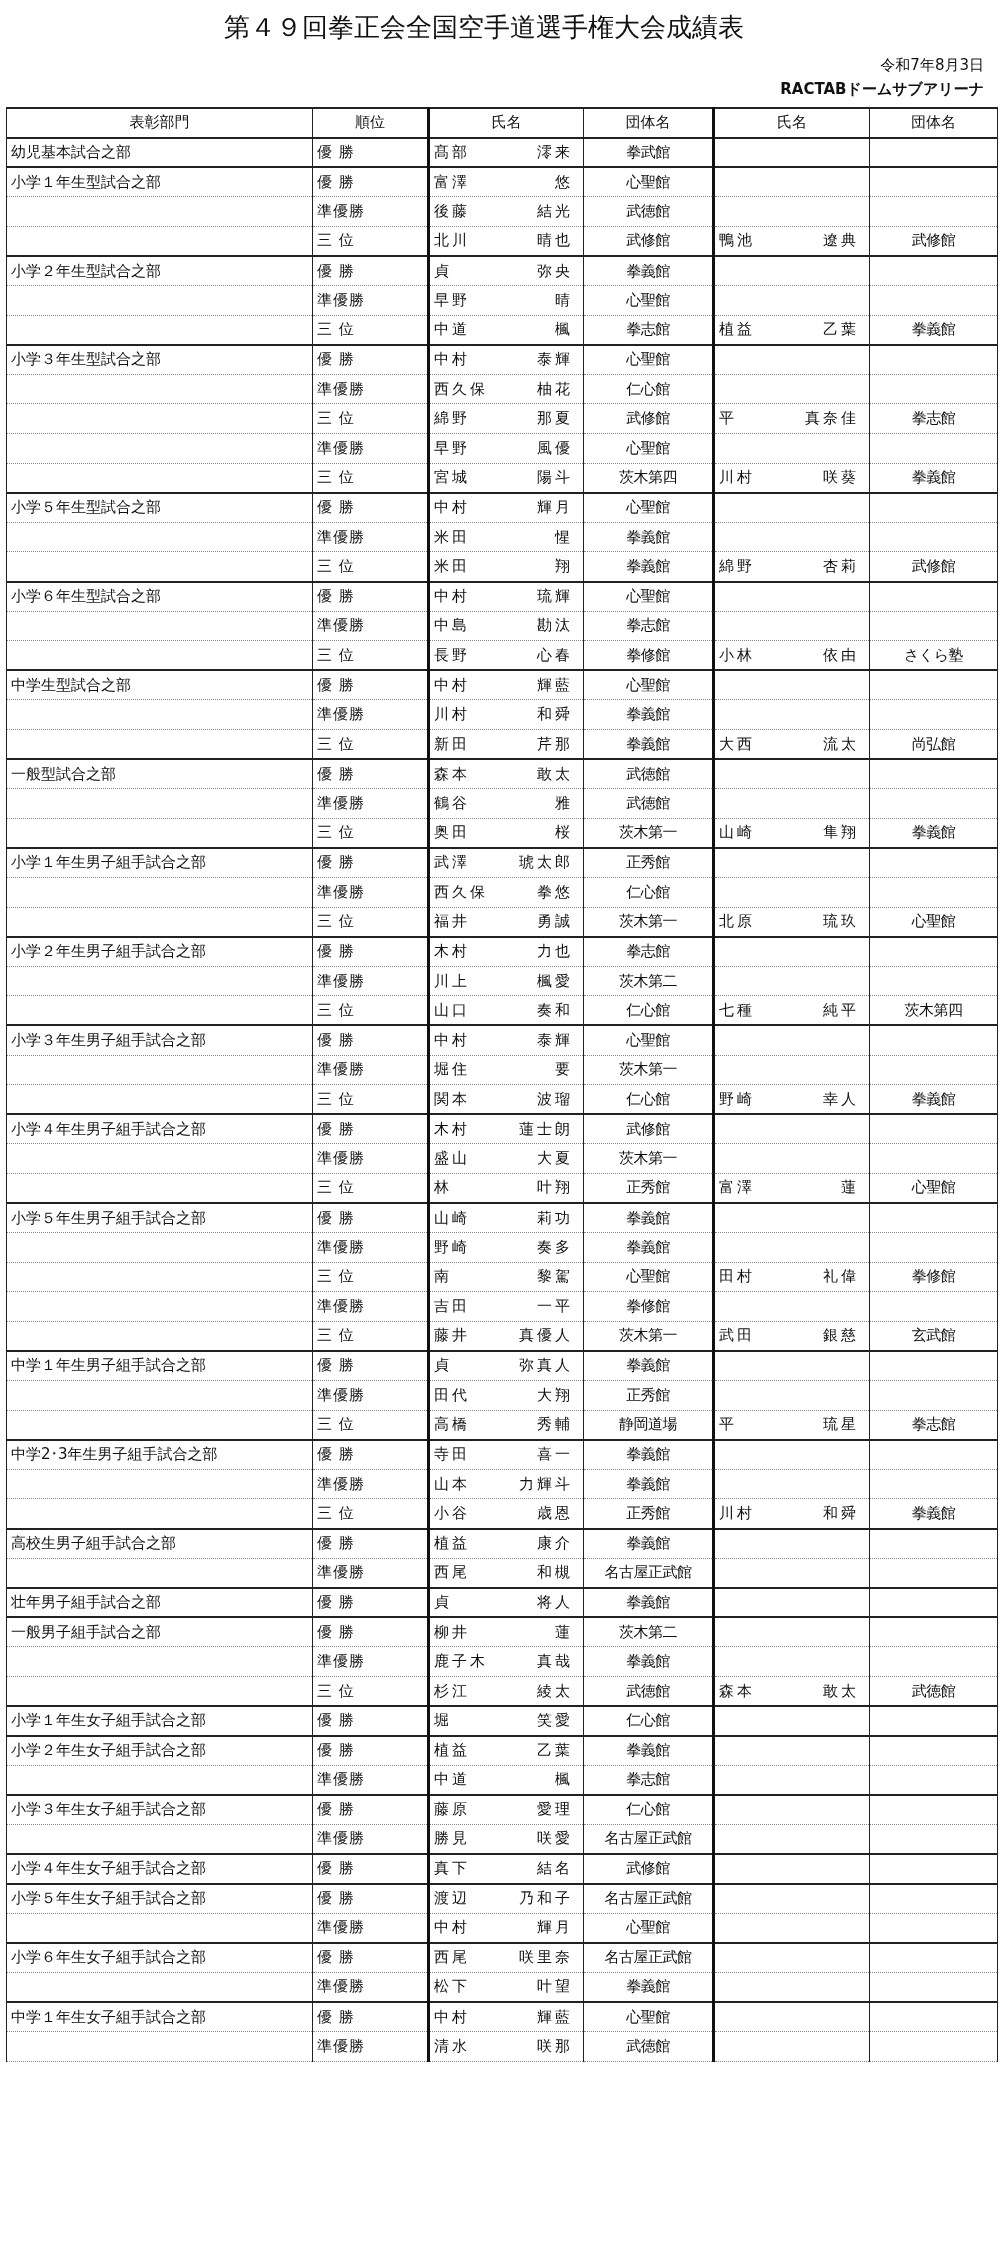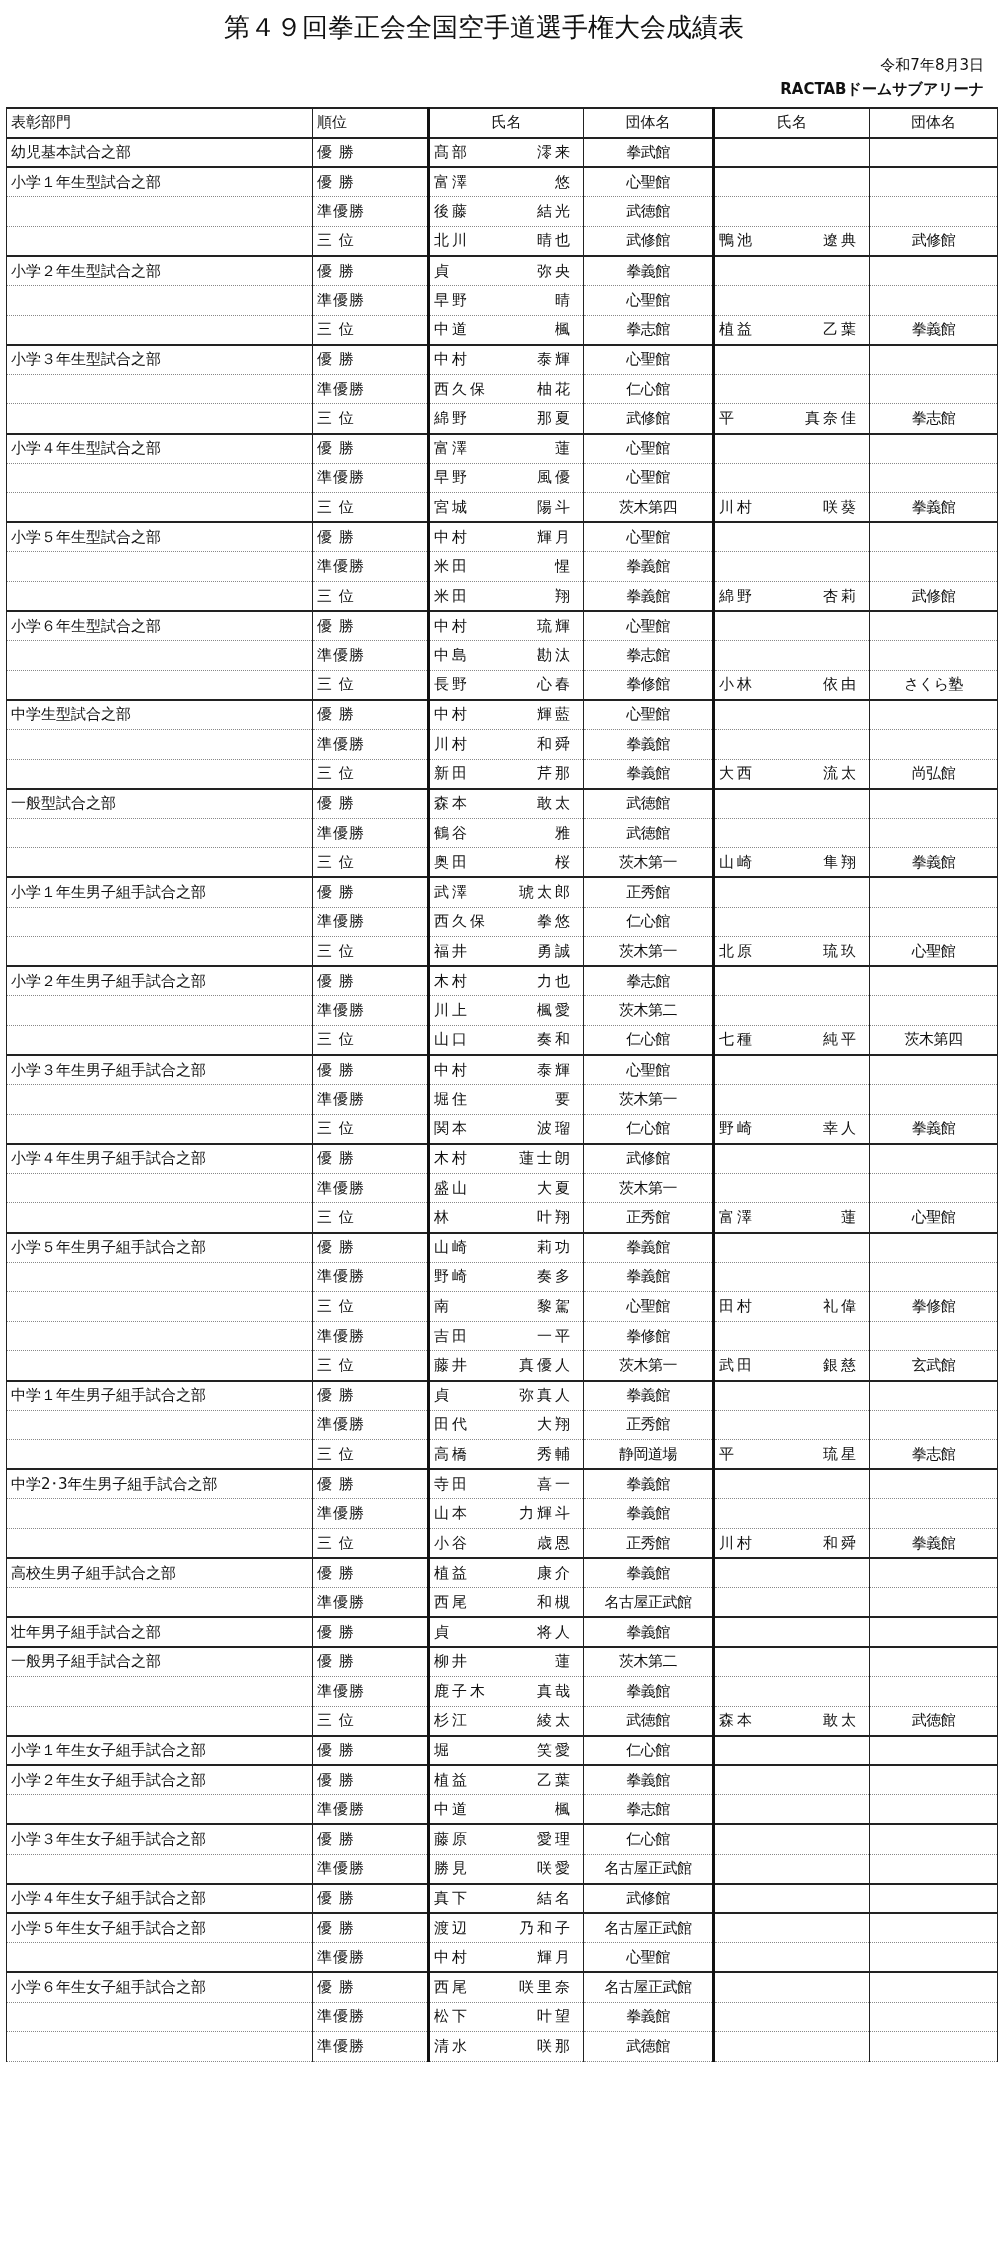--- a/index.html
+++ b/index.html
@@ -26,21 +26,21 @@
   table.results col.c4 { width: 130px; }
   table.results col.c5 { width: 156px; }
   table.results col.c6 { width: 128px; }
   table.results th, table.results td {
     height: 29.6px; padding: 0 4px; box-sizing: border-box;
     border-left: 1.5px solid #222; border-right: 1.5px solid #222;
     border-top: 1px dotted #888; border-bottom: 1px dotted #888;
     white-space: nowrap; overflow: hidden; vertical-align: middle;
   }
   table.results th { font-weight: normal; text-align: center; border-top: 2px solid #222; border-bottom: 2px solid #222; }
-  table.results th.left { text-align: left; }
+  table.results th.left { text-align: center; }
   table.results td.org { text-align: center; letter-spacing: -0.5px; }
   table.results tr.sec-start td { border-top: 2px solid #222; }
   table.results tr.last td { border-bottom: 2px solid #222; }
   .c3, .c5 { border-left-style: solid; }
   td.c4, td.c5, th.c4, th.c5 { border-left: 1px solid #777; }
   td.c6, th.c6 { border-left: 1px solid #777; }
   td.c3, th.c3 { border-left: 1.5px solid #222; }
   .name { display: flex; justify-content: space-between; padding-right: 6px; letter-spacing: 3px; }
   .rank { letter-spacing: 1px; }
   .cat-small { font-size: 12px; }
@@ -210,789 +210,789 @@
         </td>
         <td class="org c4">武修館</td>
         <td class="c5">
           <div class="name">
             <span>平</span>
             <span>真奈佳</span>
           </div>
         </td>
         <td class="org c6">拳志館</td>
       </tr>
-      <tr class="sec-start">
-        <td>小学４年生型試合之部</td>
-        <td class="rank">優 勝</td>
-        <td class="c3">
+      <tr>
+        <td></td>
+        <td class="rank">準優勝</td>
+        <td class="c3">
+          <div class="name">
+            <span>早野</span>
+            <span>風優</span>
+          </div>
+        </td>
+        <td class="org c4">心聖館</td>
+        <td class="c5"></td>
+        <td class="org c6"></td>
+      </tr>
+      <tr>
+        <td></td>
+        <td class="rank">三 位</td>
+        <td class="c3">
+          <div class="name">
+            <span>宮城</span>
+            <span>陽斗</span>
+          </div>
+        </td>
+        <td class="org c4">茨木第四</td>
+        <td class="c5">
+          <div class="name">
+            <span>川村</span>
+            <span>咲葵</span>
+          </div>
+        </td>
+        <td class="org c6">拳義館</td>
+      </tr>
+      <tr class="sec-start">
+        <td>小学５年生型試合之部</td>
+        <td class="rank">優 勝</td>
+        <td class="c3">
+          <div class="name">
+            <span>中村</span>
+            <span>輝月</span>
+          </div>
+        </td>
+        <td class="org c4">心聖館</td>
+        <td class="c5"></td>
+        <td class="org c6"></td>
+      </tr>
+      <tr>
+        <td></td>
+        <td class="rank">準優勝</td>
+        <td class="c3">
+          <div class="name">
+            <span>米田</span>
+            <span>惺</span>
+          </div>
+        </td>
+        <td class="org c4">拳義館</td>
+        <td class="c5"></td>
+        <td class="org c6"></td>
+      </tr>
+      <tr>
+        <td></td>
+        <td class="rank">三 位</td>
+        <td class="c3">
+          <div class="name">
+            <span>米田</span>
+            <span>翔</span>
+          </div>
+        </td>
+        <td class="org c4">拳義館</td>
+        <td class="c5">
+          <div class="name">
+            <span>綿野</span>
+            <span>杏莉</span>
+          </div>
+        </td>
+        <td class="org c6">武修館</td>
+      </tr>
+      <tr class="sec-start">
+        <td>小学６年生型試合之部</td>
+        <td class="rank">優 勝</td>
+        <td class="c3">
+          <div class="name">
+            <span>中村</span>
+            <span>琉輝</span>
+          </div>
+        </td>
+        <td class="org c4">心聖館</td>
+        <td class="c5"></td>
+        <td class="org c6"></td>
+      </tr>
+      <tr>
+        <td></td>
+        <td class="rank">準優勝</td>
+        <td class="c3">
+          <div class="name">
+            <span>中島</span>
+            <span>勘汰</span>
+          </div>
+        </td>
+        <td class="org c4">拳志館</td>
+        <td class="c5"></td>
+        <td class="org c6"></td>
+      </tr>
+      <tr>
+        <td></td>
+        <td class="rank">三 位</td>
+        <td class="c3">
+          <div class="name">
+            <span>長野</span>
+            <span>心春</span>
+          </div>
+        </td>
+        <td class="org c4">拳修館</td>
+        <td class="c5">
+          <div class="name">
+            <span>小林</span>
+            <span>依由</span>
+          </div>
+        </td>
+        <td class="org c6">さくら塾</td>
+      </tr>
+      <tr class="sec-start">
+        <td>中学生型試合之部</td>
+        <td class="rank">優 勝</td>
+        <td class="c3">
+          <div class="name">
+            <span>中村</span>
+            <span>輝藍</span>
+          </div>
+        </td>
+        <td class="org c4">心聖館</td>
+        <td class="c5"></td>
+        <td class="org c6"></td>
+      </tr>
+      <tr>
+        <td></td>
+        <td class="rank">準優勝</td>
+        <td class="c3">
+          <div class="name">
+            <span>川村</span>
+            <span>和舜</span>
+          </div>
+        </td>
+        <td class="org c4">拳義館</td>
+        <td class="c5"></td>
+        <td class="org c6"></td>
+      </tr>
+      <tr>
+        <td></td>
+        <td class="rank">三 位</td>
+        <td class="c3">
+          <div class="name">
+            <span>新田</span>
+            <span>芹那</span>
+          </div>
+        </td>
+        <td class="org c4">拳義館</td>
+        <td class="c5">
+          <div class="name">
+            <span>大西</span>
+            <span>流太</span>
+          </div>
+        </td>
+        <td class="org c6">尚弘館</td>
+      </tr>
+      <tr class="sec-start">
+        <td>一般型試合之部</td>
+        <td class="rank">優 勝</td>
+        <td class="c3">
+          <div class="name">
+            <span>森本</span>
+            <span>敢太</span>
+          </div>
+        </td>
+        <td class="org c4">武徳館</td>
+        <td class="c5"></td>
+        <td class="org c6"></td>
+      </tr>
+      <tr>
+        <td></td>
+        <td class="rank">準優勝</td>
+        <td class="c3">
+          <div class="name">
+            <span>鶴谷</span>
+            <span>雅</span>
+          </div>
+        </td>
+        <td class="org c4">武徳館</td>
+        <td class="c5"></td>
+        <td class="org c6"></td>
+      </tr>
+      <tr>
+        <td></td>
+        <td class="rank">三 位</td>
+        <td class="c3">
+          <div class="name">
+            <span>奥田</span>
+            <span>桜</span>
+          </div>
+        </td>
+        <td class="org c4">茨木第一</td>
+        <td class="c5">
+          <div class="name">
+            <span>山崎</span>
+            <span>隼翔</span>
+          </div>
+        </td>
+        <td class="org c6">拳義館</td>
+      </tr>
+      <tr class="sec-start">
+        <td>小学１年生男子組手試合之部</td>
+        <td class="rank">優 勝</td>
+        <td class="c3">
+          <div class="name">
+            <span>武澤</span>
+            <span>琥太郎</span>
+          </div>
+        </td>
+        <td class="org c4">正秀館</td>
+        <td class="c5"></td>
+        <td class="org c6"></td>
+      </tr>
+      <tr>
+        <td></td>
+        <td class="rank">準優勝</td>
+        <td class="c3">
+          <div class="name">
+            <span>西久保</span>
+            <span>拳悠</span>
+          </div>
+        </td>
+        <td class="org c4">仁心館</td>
+        <td class="c5"></td>
+        <td class="org c6"></td>
+      </tr>
+      <tr>
+        <td></td>
+        <td class="rank">三 位</td>
+        <td class="c3">
+          <div class="name">
+            <span>福井</span>
+            <span>勇誠</span>
+          </div>
+        </td>
+        <td class="org c4">茨木第一</td>
+        <td class="c5">
+          <div class="name">
+            <span>北原</span>
+            <span>琉玖</span>
+          </div>
+        </td>
+        <td class="org c6">心聖館</td>
+      </tr>
+      <tr class="sec-start">
+        <td>小学２年生男子組手試合之部</td>
+        <td class="rank">優 勝</td>
+        <td class="c3">
+          <div class="name">
+            <span>木村</span>
+            <span>力也</span>
+          </div>
+        </td>
+        <td class="org c4">拳志館</td>
+        <td class="c5"></td>
+        <td class="org c6"></td>
+      </tr>
+      <tr>
+        <td></td>
+        <td class="rank">準優勝</td>
+        <td class="c3">
+          <div class="name">
+            <span>川上</span>
+            <span>楓愛</span>
+          </div>
+        </td>
+        <td class="org c4">茨木第二</td>
+        <td class="c5"></td>
+        <td class="org c6"></td>
+      </tr>
+      <tr>
+        <td></td>
+        <td class="rank">三 位</td>
+        <td class="c3">
+          <div class="name">
+            <span>山口</span>
+            <span>奏和</span>
+          </div>
+        </td>
+        <td class="org c4">仁心館</td>
+        <td class="c5">
+          <div class="name">
+            <span>七種</span>
+            <span>純平</span>
+          </div>
+        </td>
+        <td class="org c6">茨木第四</td>
+      </tr>
+      <tr class="sec-start">
+        <td>小学３年生男子組手試合之部</td>
+        <td class="rank">優 勝</td>
+        <td class="c3">
+          <div class="name">
+            <span>中村</span>
+            <span>泰輝</span>
+          </div>
+        </td>
+        <td class="org c4">心聖館</td>
+        <td class="c5"></td>
+        <td class="org c6"></td>
+      </tr>
+      <tr>
+        <td></td>
+        <td class="rank">準優勝</td>
+        <td class="c3">
+          <div class="name">
+            <span>堀住</span>
+            <span>要</span>
+          </div>
+        </td>
+        <td class="org c4">茨木第一</td>
+        <td class="c5"></td>
+        <td class="org c6"></td>
+      </tr>
+      <tr>
+        <td></td>
+        <td class="rank">三 位</td>
+        <td class="c3">
+          <div class="name">
+            <span>関本</span>
+            <span>波瑠</span>
+          </div>
+        </td>
+        <td class="org c4">仁心館</td>
+        <td class="c5">
+          <div class="name">
+            <span>野崎</span>
+            <span>幸人</span>
+          </div>
+        </td>
+        <td class="org c6">拳義館</td>
+      </tr>
+      <tr class="sec-start">
+        <td>小学４年生男子組手試合之部</td>
+        <td class="rank">優 勝</td>
+        <td class="c3">
+          <div class="name">
+            <span>木村</span>
+            <span>蓮士朗</span>
+          </div>
+        </td>
+        <td class="org c4">武修館</td>
+        <td class="c5"></td>
+        <td class="org c6"></td>
+      </tr>
+      <tr>
+        <td></td>
+        <td class="rank">準優勝</td>
+        <td class="c3">
+          <div class="name">
+            <span>盛山</span>
+            <span>大夏</span>
+          </div>
+        </td>
+        <td class="org c4">茨木第一</td>
+        <td class="c5"></td>
+        <td class="org c6"></td>
+      </tr>
+      <tr>
+        <td></td>
+        <td class="rank">三 位</td>
+        <td class="c3">
+          <div class="name">
+            <span>林</span>
+            <span>叶翔</span>
+          </div>
+        </td>
+        <td class="org c4">正秀館</td>
+        <td class="c5">
           <div class="name">
             <span>富澤</span>
             <span>蓮</span>
           </div>
         </td>
+        <td class="org c6">心聖館</td>
+      </tr>
+      <tr class="sec-start">
+        <td>小学５年生男子組手試合之部</td>
+        <td class="rank">優 勝</td>
+        <td class="c3">
+          <div class="name">
+            <span>山崎</span>
+            <span>莉功</span>
+          </div>
+        </td>
+        <td class="org c4">拳義館</td>
+        <td class="c5"></td>
+        <td class="org c6"></td>
+      </tr>
+      <tr>
+        <td></td>
+        <td class="rank">準優勝</td>
+        <td class="c3">
+          <div class="name">
+            <span>野崎</span>
+            <span>奏多</span>
+          </div>
+        </td>
+        <td class="org c4">拳義館</td>
+        <td class="c5"></td>
+        <td class="org c6"></td>
+      </tr>
+      <tr>
+        <td></td>
+        <td class="rank">三 位</td>
+        <td class="c3">
+          <div class="name">
+            <span>南</span>
+            <span>黎駕</span>
+          </div>
+        </td>
         <td class="org c4">心聖館</td>
-        <td class="c5"></td>
-        <td class="org c6"></td>
-      </tr>
-      <tr>
-        <td></td>
-        <td class="rank">準優勝</td>
-        <td class="c3">
-          <div class="name">
-            <span>早野</span>
-            <span>風優</span>
-          </div>
-        </td>
-        <td class="org c4">心聖館</td>
-        <td class="c5"></td>
-        <td class="org c6"></td>
-      </tr>
-      <tr>
-        <td></td>
-        <td class="rank">三 位</td>
-        <td class="c3">
-          <div class="name">
-            <span>宮城</span>
-            <span>陽斗</span>
-          </div>
-        </td>
-        <td class="org c4">茨木第四</td>
+        <td class="c5">
+          <div class="name">
+            <span>田村</span>
+            <span>礼偉</span>
+          </div>
+        </td>
+        <td class="org c6">拳修館</td>
+      </tr>
+      <tr>
+        <td></td>
+        <td class="rank">準優勝</td>
+        <td class="c3">
+          <div class="name">
+            <span>吉田</span>
+            <span>一平</span>
+          </div>
+        </td>
+        <td class="org c4">拳修館</td>
+        <td class="c5"></td>
+        <td class="org c6"></td>
+      </tr>
+      <tr>
+        <td></td>
+        <td class="rank">三 位</td>
+        <td class="c3">
+          <div class="name">
+            <span>藤井</span>
+            <span>真優人</span>
+          </div>
+        </td>
+        <td class="org c4">茨木第一</td>
+        <td class="c5">
+          <div class="name">
+            <span>武田</span>
+            <span>銀慈</span>
+          </div>
+        </td>
+        <td class="org c6">玄武館</td>
+      </tr>
+      <tr class="sec-start">
+        <td>中学１年生男子組手試合之部</td>
+        <td class="rank">優 勝</td>
+        <td class="c3">
+          <div class="name">
+            <span>貞</span>
+            <span>弥真人</span>
+          </div>
+        </td>
+        <td class="org c4">拳義館</td>
+        <td class="c5"></td>
+        <td class="org c6"></td>
+      </tr>
+      <tr>
+        <td></td>
+        <td class="rank">準優勝</td>
+        <td class="c3">
+          <div class="name">
+            <span>田代</span>
+            <span>大翔</span>
+          </div>
+        </td>
+        <td class="org c4">正秀館</td>
+        <td class="c5"></td>
+        <td class="org c6"></td>
+      </tr>
+      <tr>
+        <td></td>
+        <td class="rank">三 位</td>
+        <td class="c3">
+          <div class="name">
+            <span>高橋</span>
+            <span>秀輔</span>
+          </div>
+        </td>
+        <td class="org c4">静岡道場</td>
+        <td class="c5">
+          <div class="name">
+            <span>平</span>
+            <span>琉星</span>
+          </div>
+        </td>
+        <td class="org c6">拳志館</td>
+      </tr>
+      <tr class="sec-start">
+        <td>中学2･3年生男子組手試合之部</td>
+        <td class="rank">優 勝</td>
+        <td class="c3">
+          <div class="name">
+            <span>寺田</span>
+            <span>喜一</span>
+          </div>
+        </td>
+        <td class="org c4">拳義館</td>
+        <td class="c5"></td>
+        <td class="org c6"></td>
+      </tr>
+      <tr>
+        <td></td>
+        <td class="rank">準優勝</td>
+        <td class="c3">
+          <div class="name">
+            <span>山本</span>
+            <span>力輝斗</span>
+          </div>
+        </td>
+        <td class="org c4">拳義館</td>
+        <td class="c5"></td>
+        <td class="org c6"></td>
+      </tr>
+      <tr>
+        <td></td>
+        <td class="rank">三 位</td>
+        <td class="c3">
+          <div class="name">
+            <span>小谷</span>
+            <span>歳恩</span>
+          </div>
+        </td>
+        <td class="org c4">正秀館</td>
         <td class="c5">
           <div class="name">
             <span>川村</span>
-            <span>咲葵</span>
+            <span>和舜</span>
           </div>
         </td>
         <td class="org c6">拳義館</td>
       </tr>
       <tr class="sec-start">
-        <td>小学５年生型試合之部</td>
-        <td class="rank">優 勝</td>
+        <td>高校生男子組手試合之部</td>
+        <td class="rank">優 勝</td>
+        <td class="c3">
+          <div class="name">
+            <span>植益</span>
+            <span>康介</span>
+          </div>
+        </td>
+        <td class="org c4">拳義館</td>
+        <td class="c5"></td>
+        <td class="org c6"></td>
+      </tr>
+      <tr>
+        <td></td>
+        <td class="rank">準優勝</td>
+        <td class="c3">
+          <div class="name">
+            <span>西尾</span>
+            <span>和槻</span>
+          </div>
+        </td>
+        <td class="org c4">名古屋正武館</td>
+        <td class="c5"></td>
+        <td class="org c6"></td>
+      </tr>
+      <tr class="sec-start">
+        <td>壮年男子組手試合之部</td>
+        <td class="rank">優 勝</td>
+        <td class="c3">
+          <div class="name">
+            <span>貞</span>
+            <span>将人</span>
+          </div>
+        </td>
+        <td class="org c4">拳義館</td>
+        <td class="c5"></td>
+        <td class="org c6"></td>
+      </tr>
+      <tr class="sec-start">
+        <td>一般男子組手試合之部</td>
+        <td class="rank">優 勝</td>
+        <td class="c3">
+          <div class="name">
+            <span>柳井</span>
+            <span>蓮</span>
+          </div>
+        </td>
+        <td class="org c4">茨木第二</td>
+        <td class="c5"></td>
+        <td class="org c6"></td>
+      </tr>
+      <tr>
+        <td></td>
+        <td class="rank">準優勝</td>
+        <td class="c3">
+          <div class="name">
+            <span>鹿子木</span>
+            <span>真哉</span>
+          </div>
+        </td>
+        <td class="org c4">拳義館</td>
+        <td class="c5"></td>
+        <td class="org c6"></td>
+      </tr>
+      <tr>
+        <td></td>
+        <td class="rank">三 位</td>
+        <td class="c3">
+          <div class="name">
+            <span>杉江</span>
+            <span>綾太</span>
+          </div>
+        </td>
+        <td class="org c4">武徳館</td>
+        <td class="c5">
+          <div class="name">
+            <span>森本</span>
+            <span>敢太</span>
+          </div>
+        </td>
+        <td class="org c6">武徳館</td>
+      </tr>
+      <tr class="sec-start">
+        <td>小学１年生女子組手試合之部</td>
+        <td class="rank">優 勝</td>
+        <td class="c3">
+          <div class="name">
+            <span>堀</span>
+            <span>笑愛</span>
+          </div>
+        </td>
+        <td class="org c4">仁心館</td>
+        <td class="c5"></td>
+        <td class="org c6"></td>
+      </tr>
+      <tr class="sec-start">
+        <td>小学２年生女子組手試合之部</td>
+        <td class="rank">優 勝</td>
+        <td class="c3">
+          <div class="name">
+            <span>植益</span>
+            <span>乙葉</span>
+          </div>
+        </td>
+        <td class="org c4">拳義館</td>
+        <td class="c5"></td>
+        <td class="org c6"></td>
+      </tr>
+      <tr>
+        <td></td>
+        <td class="rank">準優勝</td>
+        <td class="c3">
+          <div class="name">
+            <span>中道</span>
+            <span>楓</span>
+          </div>
+        </td>
+        <td class="org c4">拳志館</td>
+        <td class="c5"></td>
+        <td class="org c6"></td>
+      </tr>
+      <tr class="sec-start">
+        <td>小学３年生女子組手試合之部</td>
+        <td class="rank">優 勝</td>
+        <td class="c3">
+          <div class="name">
+            <span>藤原</span>
+            <span>愛理</span>
+          </div>
+        </td>
+        <td class="org c4">仁心館</td>
+        <td class="c5"></td>
+        <td class="org c6"></td>
+      </tr>
+      <tr>
+        <td></td>
+        <td class="rank">準優勝</td>
+        <td class="c3">
+          <div class="name">
+            <span>勝見</span>
+            <span>咲愛</span>
+          </div>
+        </td>
+        <td class="org c4">名古屋正武館</td>
+        <td class="c5"></td>
+        <td class="org c6"></td>
+      </tr>
+      <tr class="sec-start">
+        <td>小学４年生女子組手試合之部</td>
+        <td class="rank">優 勝</td>
+        <td class="c3">
+          <div class="name">
+            <span>真下</span>
+            <span>結名</span>
+          </div>
+        </td>
+        <td class="org c4">武修館</td>
+        <td class="c5"></td>
+        <td class="org c6"></td>
+      </tr>
+      <tr class="sec-start">
+        <td>小学５年生女子組手試合之部</td>
+        <td class="rank">優 勝</td>
+        <td class="c3">
+          <div class="name">
+            <span>渡辺</span>
+            <span>乃和子</span>
+          </div>
+        </td>
+        <td class="org c4">名古屋正武館</td>
+        <td class="c5"></td>
+        <td class="org c6"></td>
+      </tr>
+      <tr>
+        <td></td>
+        <td class="rank">準優勝</td>
         <td class="c3">
           <div class="name">
             <span>中村</span>
             <span>輝月</span>
           </div>
         </td>
         <td class="org c4">心聖館</td>
         <td class="c5"></td>
         <td class="org c6"></td>
       </tr>
-      <tr>
-        <td></td>
-        <td class="rank">準優勝</td>
-        <td class="c3">
-          <div class="name">
-            <span>米田</span>
-            <span>惺</span>
-          </div>
-        </td>
-        <td class="org c4">拳義館</td>
-        <td class="c5"></td>
-        <td class="org c6"></td>
-      </tr>
-      <tr>
-        <td></td>
-        <td class="rank">三 位</td>
-        <td class="c3">
-          <div class="name">
-            <span>米田</span>
-            <span>翔</span>
-          </div>
-        </td>
-        <td class="org c4">拳義館</td>
-        <td class="c5">
-          <div class="name">
-            <span>綿野</span>
-            <span>杏莉</span>
-          </div>
-        </td>
-        <td class="org c6">武修館</td>
-      </tr>
-      <tr class="sec-start">
-        <td>小学６年生型試合之部</td>
-        <td class="rank">優 勝</td>
-        <td class="c3">
-          <div class="name">
-            <span>中村</span>
-            <span>琉輝</span>
-          </div>
-        </td>
-        <td class="org c4">心聖館</td>
-        <td class="c5"></td>
-        <td class="org c6"></td>
-      </tr>
-      <tr>
-        <td></td>
-        <td class="rank">準優勝</td>
-        <td class="c3">
-          <div class="name">
-            <span>中島</span>
-            <span>勘汰</span>
-          </div>
-        </td>
-        <td class="org c4">拳志館</td>
-        <td class="c5"></td>
-        <td class="org c6"></td>
-      </tr>
-      <tr>
-        <td></td>
-        <td class="rank">三 位</td>
-        <td class="c3">
-          <div class="name">
-            <span>長野</span>
-            <span>心春</span>
-          </div>
-        </td>
-        <td class="org c4">拳修館</td>
-        <td class="c5">
-          <div class="name">
-            <span>小林</span>
-            <span>依由</span>
-          </div>
-        </td>
-        <td class="org c6">さくら塾</td>
-      </tr>
-      <tr class="sec-start">
-        <td>中学生型試合之部</td>
+      <tr class="sec-start">
+        <td>小学６年生女子組手試合之部</td>
+        <td class="rank">優 勝</td>
+        <td class="c3">
+          <div class="name">
+            <span>西尾</span>
+            <span>咲里奈</span>
+          </div>
+        </td>
+        <td class="org c4">名古屋正武館</td>
+        <td class="c5"></td>
+        <td class="org c6"></td>
+      </tr>
+      <tr>
+        <td></td>
+        <td class="rank">準優勝</td>
+        <td class="c3">
+          <div class="name">
+            <span>松下</span>
+            <span>叶望</span>
+          </div>
+        </td>
+        <td class="org c4">拳義館</td>
+        <td class="c5"></td>
+        <td class="org c6"></td>
+      </tr>
+      <tr class="sec-start">
+        <td>中学１年生女子組手試合之部</td>
         <td class="rank">優 勝</td>
         <td class="c3">
           <div class="name">
             <span>中村</span>
             <span>輝藍</span>
           </div>
         </td>
         <td class="org c4">心聖館</td>
-        <td class="c5"></td>
-        <td class="org c6"></td>
-      </tr>
-      <tr>
-        <td></td>
-        <td class="rank">準優勝</td>
-        <td class="c3">
-          <div class="name">
-            <span>川村</span>
-            <span>和舜</span>
-          </div>
-        </td>
-        <td class="org c4">拳義館</td>
-        <td class="c5"></td>
-        <td class="org c6"></td>
-      </tr>
-      <tr>
-        <td></td>
-        <td class="rank">三 位</td>
-        <td class="c3">
-          <div class="name">
-            <span>新田</span>
-            <span>芹那</span>
-          </div>
-        </td>
-        <td class="org c4">拳義館</td>
-        <td class="c5">
-          <div class="name">
-            <span>大西</span>
-            <span>流太</span>
-          </div>
-        </td>
-        <td class="org c6">尚弘館</td>
-      </tr>
-      <tr class="sec-start">
-        <td>一般型試合之部</td>
-        <td class="rank">優 勝</td>
-        <td class="c3">
-          <div class="name">
-            <span>森本</span>
-            <span>敢太</span>
-          </div>
-        </td>
-        <td class="org c4">武徳館</td>
-        <td class="c5"></td>
-        <td class="org c6"></td>
-      </tr>
-      <tr>
-        <td></td>
-        <td class="rank">準優勝</td>
-        <td class="c3">
-          <div class="name">
-            <span>鶴谷</span>
-            <span>雅</span>
-          </div>
-        </td>
-        <td class="org c4">武徳館</td>
-        <td class="c5"></td>
-        <td class="org c6"></td>
-      </tr>
-      <tr>
-        <td></td>
-        <td class="rank">三 位</td>
-        <td class="c3">
-          <div class="name">
-            <span>奥田</span>
-            <span>桜</span>
-          </div>
-        </td>
-        <td class="org c4">茨木第一</td>
-        <td class="c5">
-          <div class="name">
-            <span>山崎</span>
-            <span>隼翔</span>
-          </div>
-        </td>
-        <td class="org c6">拳義館</td>
-      </tr>
-      <tr class="sec-start">
-        <td>小学１年生男子組手試合之部</td>
-        <td class="rank">優 勝</td>
-        <td class="c3">
-          <div class="name">
-            <span>武澤</span>
-            <span>琥太郎</span>
-          </div>
-        </td>
-        <td class="org c4">正秀館</td>
-        <td class="c5"></td>
-        <td class="org c6"></td>
-      </tr>
-      <tr>
-        <td></td>
-        <td class="rank">準優勝</td>
-        <td class="c3">
-          <div class="name">
-            <span>西久保</span>
-            <span>拳悠</span>
-          </div>
-        </td>
-        <td class="org c4">仁心館</td>
-        <td class="c5"></td>
-        <td class="org c6"></td>
-      </tr>
-      <tr>
-        <td></td>
-        <td class="rank">三 位</td>
-        <td class="c3">
-          <div class="name">
-            <span>福井</span>
-            <span>勇誠</span>
-          </div>
-        </td>
-        <td class="org c4">茨木第一</td>
-        <td class="c5">
-          <div class="name">
-            <span>北原</span>
-            <span>琉玖</span>
-          </div>
-        </td>
-        <td class="org c6">心聖館</td>
-      </tr>
-      <tr class="sec-start">
-        <td>小学２年生男子組手試合之部</td>
-        <td class="rank">優 勝</td>
-        <td class="c3">
-          <div class="name">
-            <span>木村</span>
-            <span>力也</span>
-          </div>
-        </td>
-        <td class="org c4">拳志館</td>
-        <td class="c5"></td>
-        <td class="org c6"></td>
-      </tr>
-      <tr>
-        <td></td>
-        <td class="rank">準優勝</td>
-        <td class="c3">
-          <div class="name">
-            <span>川上</span>
-            <span>楓愛</span>
-          </div>
-        </td>
-        <td class="org c4">茨木第二</td>
-        <td class="c5"></td>
-        <td class="org c6"></td>
-      </tr>
-      <tr>
-        <td></td>
-        <td class="rank">三 位</td>
-        <td class="c3">
-          <div class="name">
-            <span>山口</span>
-            <span>奏和</span>
-          </div>
-        </td>
-        <td class="org c4">仁心館</td>
-        <td class="c5">
-          <div class="name">
-            <span>七種</span>
-            <span>純平</span>
-          </div>
-        </td>
-        <td class="org c6">茨木第四</td>
-      </tr>
-      <tr class="sec-start">
-        <td>小学３年生男子組手試合之部</td>
-        <td class="rank">優 勝</td>
-        <td class="c3">
-          <div class="name">
-            <span>中村</span>
-            <span>泰輝</span>
-          </div>
-        </td>
-        <td class="org c4">心聖館</td>
-        <td class="c5"></td>
-        <td class="org c6"></td>
-      </tr>
-      <tr>
-        <td></td>
-        <td class="rank">準優勝</td>
-        <td class="c3">
-          <div class="name">
-            <span>堀住</span>
-            <span>要</span>
-          </div>
-        </td>
-        <td class="org c4">茨木第一</td>
-        <td class="c5"></td>
-        <td class="org c6"></td>
-      </tr>
-      <tr>
-        <td></td>
-        <td class="rank">三 位</td>
-        <td class="c3">
-          <div class="name">
-            <span>関本</span>
-            <span>波瑠</span>
-          </div>
-        </td>
-        <td class="org c4">仁心館</td>
-        <td class="c5">
-          <div class="name">
-            <span>野崎</span>
-            <span>幸人</span>
-          </div>
-        </td>
-        <td class="org c6">拳義館</td>
-      </tr>
-      <tr class="sec-start">
-        <td>小学４年生男子組手試合之部</td>
-        <td class="rank">優 勝</td>
-        <td class="c3">
-          <div class="name">
-            <span>木村</span>
-            <span>蓮士朗</span>
-          </div>
-        </td>
-        <td class="org c4">武修館</td>
-        <td class="c5"></td>
-        <td class="org c6"></td>
-      </tr>
-      <tr>
-        <td></td>
-        <td class="rank">準優勝</td>
-        <td class="c3">
-          <div class="name">
-            <span>盛山</span>
-            <span>大夏</span>
-          </div>
-        </td>
-        <td class="org c4">茨木第一</td>
-        <td class="c5"></td>
-        <td class="org c6"></td>
-      </tr>
-      <tr>
-        <td></td>
-        <td class="rank">三 位</td>
-        <td class="c3">
-          <div class="name">
-            <span>林</span>
-            <span>叶翔</span>
-          </div>
-        </td>
-        <td class="org c4">正秀館</td>
-        <td class="c5">
-          <div class="name">
-            <span>富澤</span>
-            <span>蓮</span>
-          </div>
-        </td>
-        <td class="org c6">心聖館</td>
-      </tr>
-      <tr class="sec-start">
-        <td>小学５年生男子組手試合之部</td>
-        <td class="rank">優 勝</td>
-        <td class="c3">
-          <div class="name">
-            <span>山崎</span>
-            <span>莉功</span>
-          </div>
-        </td>
-        <td class="org c4">拳義館</td>
-        <td class="c5"></td>
-        <td class="org c6"></td>
-      </tr>
-      <tr>
-        <td></td>
-        <td class="rank">準優勝</td>
-        <td class="c3">
-          <div class="name">
-            <span>野崎</span>
-            <span>奏多</span>
-          </div>
-        </td>
-        <td class="org c4">拳義館</td>
-        <td class="c5"></td>
-        <td class="org c6"></td>
-      </tr>
-      <tr>
-        <td></td>
-        <td class="rank">三 位</td>
-        <td class="c3">
-          <div class="name">
-            <span>南</span>
-            <span>黎駕</span>
-          </div>
-        </td>
-        <td class="org c4">心聖館</td>
-        <td class="c5">
-          <div class="name">
-            <span>田村</span>
-            <span>礼偉</span>
-          </div>
-        </td>
-        <td class="org c6">拳修館</td>
-      </tr>
-      <tr>
-        <td></td>
-        <td class="rank">準優勝</td>
-        <td class="c3">
-          <div class="name">
-            <span>吉田</span>
-            <span>一平</span>
-          </div>
-        </td>
-        <td class="org c4">拳修館</td>
-        <td class="c5"></td>
-        <td class="org c6"></td>
-      </tr>
-      <tr>
-        <td></td>
-        <td class="rank">三 位</td>
-        <td class="c3">
-          <div class="name">
-            <span>藤井</span>
-            <span>真優人</span>
-          </div>
-        </td>
-        <td class="org c4">茨木第一</td>
-        <td class="c5">
-          <div class="name">
-            <span>武田</span>
-            <span>銀慈</span>
-          </div>
-        </td>
-        <td class="org c6">玄武館</td>
-      </tr>
-      <tr class="sec-start">
-        <td>中学１年生男子組手試合之部</td>
-        <td class="rank">優 勝</td>
-        <td class="c3">
-          <div class="name">
-            <span>貞</span>
-            <span>弥真人</span>
-          </div>
-        </td>
-        <td class="org c4">拳義館</td>
-        <td class="c5"></td>
-        <td class="org c6"></td>
-      </tr>
-      <tr>
-        <td></td>
-        <td class="rank">準優勝</td>
-        <td class="c3">
-          <div class="name">
-            <span>田代</span>
-            <span>大翔</span>
-          </div>
-        </td>
-        <td class="org c4">正秀館</td>
-        <td class="c5"></td>
-        <td class="org c6"></td>
-      </tr>
-      <tr>
-        <td></td>
-        <td class="rank">三 位</td>
-        <td class="c3">
-          <div class="name">
-            <span>高橋</span>
-            <span>秀輔</span>
-          </div>
-        </td>
-        <td class="org c4">静岡道場</td>
-        <td class="c5">
-          <div class="name">
-            <span>平</span>
-            <span>琉星</span>
-          </div>
-        </td>
-        <td class="org c6">拳志館</td>
-      </tr>
-      <tr class="sec-start">
-        <td>中学2･3年生男子組手試合之部</td>
-        <td class="rank">優 勝</td>
-        <td class="c3">
-          <div class="name">
-            <span>寺田</span>
-            <span>喜一</span>
-          </div>
-        </td>
-        <td class="org c4">拳義館</td>
-        <td class="c5"></td>
-        <td class="org c6"></td>
-      </tr>
-      <tr>
-        <td></td>
-        <td class="rank">準優勝</td>
-        <td class="c3">
-          <div class="name">
-            <span>山本</span>
-            <span>力輝斗</span>
-          </div>
-        </td>
-        <td class="org c4">拳義館</td>
-        <td class="c5"></td>
-        <td class="org c6"></td>
-      </tr>
-      <tr>
-        <td></td>
-        <td class="rank">三 位</td>
-        <td class="c3">
-          <div class="name">
-            <span>小谷</span>
-            <span>歳恩</span>
-          </div>
-        </td>
-        <td class="org c4">正秀館</td>
-        <td class="c5">
-          <div class="name">
-            <span>川村</span>
-            <span>和舜</span>
-          </div>
-        </td>
-        <td class="org c6">拳義館</td>
-      </tr>
-      <tr class="sec-start">
-        <td>高校生男子組手試合之部</td>
-        <td class="rank">優 勝</td>
-        <td class="c3">
-          <div class="name">
-            <span>植益</span>
-            <span>康介</span>
-          </div>
-        </td>
-        <td class="org c4">拳義館</td>
-        <td class="c5"></td>
-        <td class="org c6"></td>
-      </tr>
-      <tr>
-        <td></td>
-        <td class="rank">準優勝</td>
-        <td class="c3">
-          <div class="name">
-            <span>西尾</span>
-            <span>和槻</span>
-          </div>
-        </td>
-        <td class="org c4">名古屋正武館</td>
-        <td class="c5"></td>
-        <td class="org c6"></td>
-      </tr>
-      <tr class="sec-start">
-        <td>壮年男子組手試合之部</td>
-        <td class="rank">優 勝</td>
-        <td class="c3">
-          <div class="name">
-            <span>貞</span>
-            <span>将人</span>
-          </div>
-        </td>
-        <td class="org c4">拳義館</td>
-        <td class="c5"></td>
-        <td class="org c6"></td>
-      </tr>
-      <tr class="sec-start">
-        <td>一般男子組手試合之部</td>
-        <td class="rank">優 勝</td>
-        <td class="c3">
-          <div class="name">
-            <span>柳井</span>
-            <span>蓮</span>
-          </div>
-        </td>
-        <td class="org c4">茨木第二</td>
-        <td class="c5"></td>
-        <td class="org c6"></td>
-      </tr>
-      <tr>
-        <td></td>
-        <td class="rank">準優勝</td>
-        <td class="c3">
-          <div class="name">
-            <span>鹿子木</span>
-            <span>真哉</span>
-          </div>
-        </td>
-        <td class="org c4">拳義館</td>
-        <td class="c5"></td>
-        <td class="org c6"></td>
-      </tr>
-      <tr>
-        <td></td>
-        <td class="rank">三 位</td>
-        <td class="c3">
-          <div class="name">
-            <span>杉江</span>
-            <span>綾太</span>
-          </div>
-        </td>
-        <td class="org c4">武徳館</td>
-        <td class="c5">
-          <div class="name">
-            <span>森本</span>
-            <span>敢太</span>
-          </div>
-        </td>
-        <td class="org c6">武徳館</td>
-      </tr>
-      <tr class="sec-start">
-        <td>小学１年生女子組手試合之部</td>
-        <td class="rank">優 勝</td>
-        <td class="c3">
-          <div class="name">
-            <span>堀</span>
-            <span>笑愛</span>
-          </div>
-        </td>
-        <td class="org c4">仁心館</td>
-        <td class="c5"></td>
-        <td class="org c6"></td>
-      </tr>
-      <tr class="sec-start">
-        <td>小学２年生女子組手試合之部</td>
-        <td class="rank">優 勝</td>
-        <td class="c3">
-          <div class="name">
-            <span>植益</span>
-            <span>乙葉</span>
-          </div>
-        </td>
-        <td class="org c4">拳義館</td>
-        <td class="c5"></td>
-        <td class="org c6"></td>
-      </tr>
-      <tr>
-        <td></td>
-        <td class="rank">準優勝</td>
-        <td class="c3">
-          <div class="name">
-            <span>中道</span>
-            <span>楓</span>
-          </div>
-        </td>
-        <td class="org c4">拳志館</td>
-        <td class="c5"></td>
-        <td class="org c6"></td>
-      </tr>
-      <tr class="sec-start">
-        <td>小学３年生女子組手試合之部</td>
-        <td class="rank">優 勝</td>
-        <td class="c3">
-          <div class="name">
-            <span>藤原</span>
-            <span>愛理</span>
-          </div>
-        </td>
-        <td class="org c4">仁心館</td>
-        <td class="c5"></td>
-        <td class="org c6"></td>
-      </tr>
-      <tr>
-        <td></td>
-        <td class="rank">準優勝</td>
-        <td class="c3">
-          <div class="name">
-            <span>勝見</span>
-            <span>咲愛</span>
-          </div>
-        </td>
-        <td class="org c4">名古屋正武館</td>
-        <td class="c5"></td>
-        <td class="org c6"></td>
-      </tr>
-      <tr class="sec-start">
-        <td>小学４年生女子組手試合之部</td>
-        <td class="rank">優 勝</td>
-        <td class="c3">
-          <div class="name">
-            <span>真下</span>
-            <span>結名</span>
-          </div>
-        </td>
-        <td class="org c4">武修館</td>
-        <td class="c5"></td>
-        <td class="org c6"></td>
-      </tr>
-      <tr class="sec-start">
-        <td>小学５年生女子組手試合之部</td>
-        <td class="rank">優 勝</td>
-        <td class="c3">
-          <div class="name">
-            <span>渡辺</span>
-            <span>乃和子</span>
-          </div>
-        </td>
-        <td class="org c4">名古屋正武館</td>
-        <td class="c5"></td>
-        <td class="org c6"></td>
-      </tr>
-      <tr>
-        <td></td>
-        <td class="rank">準優勝</td>
-        <td class="c3">
-          <div class="name">
-            <span>中村</span>
-            <span>輝月</span>
-          </div>
-        </td>
-        <td class="org c4">心聖館</td>
-        <td class="c5"></td>
-        <td class="org c6"></td>
-      </tr>
-      <tr class="sec-start">
-        <td>小学６年生女子組手試合之部</td>
-        <td class="rank">優 勝</td>
-        <td class="c3">
-          <div class="name">
-            <span>西尾</span>
-            <span>咲里奈</span>
-          </div>
-        </td>
-        <td class="org c4">名古屋正武館</td>
-        <td class="c5"></td>
-        <td class="org c6"></td>
-      </tr>
-      <tr>
-        <td></td>
-        <td class="rank">準優勝</td>
-        <td class="c3">
-          <div class="name">
-            <span>松下</span>
-            <span>叶望</span>
-          </div>
-        </td>
-        <td class="org c4">拳義館</td>
         <td class="c5"></td>
         <td class="org c6"></td>
       </tr>
       <tr>
         <td></td>
         <td class="rank">準優勝</td>
         <td class="c3">
           <div class="name">
             <span>清水</span>
             <span>咲那</span>

